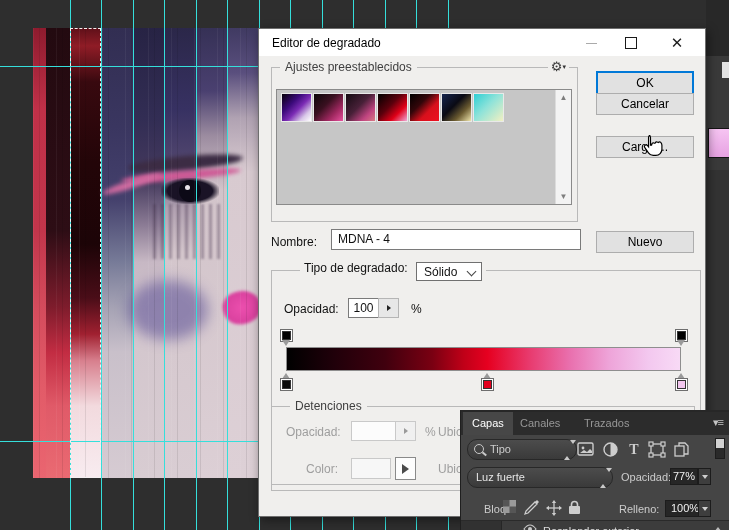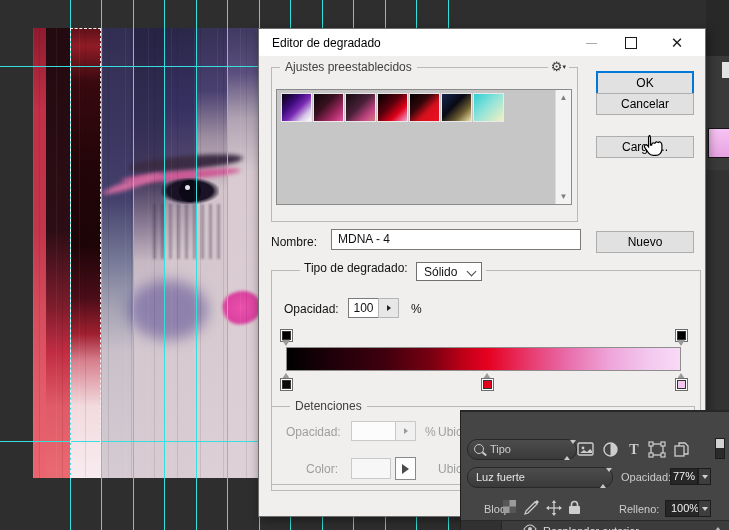--- a/index.html
+++ b/index.html
@@ -306,20 +306,26 @@
         <div class="stop col" style="left: 415.5px; top: 344px; height: 18px;">
           <div class="pt"></div>
           <div class="sq">
             <div class="fill" style="background:#f2c6ee"></div>
           </div>
         </div>
       </div>
     </div>
 
   <div id="layers">
+    <div id="tabbar">
+      <div class="tab" id="tab-capas">Capas</div>
+      <div class="tab" id="tab-canales">Canales</div>
+      <div class="tab" id="tab-trazados">Trazados</div>
+      <div id="panel-menu">▾≡</div>
+    </div>
 
     <div class="ps-drop" id="filter-drop">
       <span class="lens"></span>
       <span class="txt">Tipo</span>
       <span class="updown"><span class="u"></span><span class="d"></span></span>
     </div>
     <div class="ficon" style="left:116px;">
       <svg width="18" height="17" viewBox="0 0 18 17">
           <rect x="1" y="2" width="15" height="12" rx="1.5" fill="none" stroke="#cdcdcd" stroke-width="1.4"></rect>
           <circle cx="6" cy="7" r="1.4" fill="#cdcdcd"></circle>

